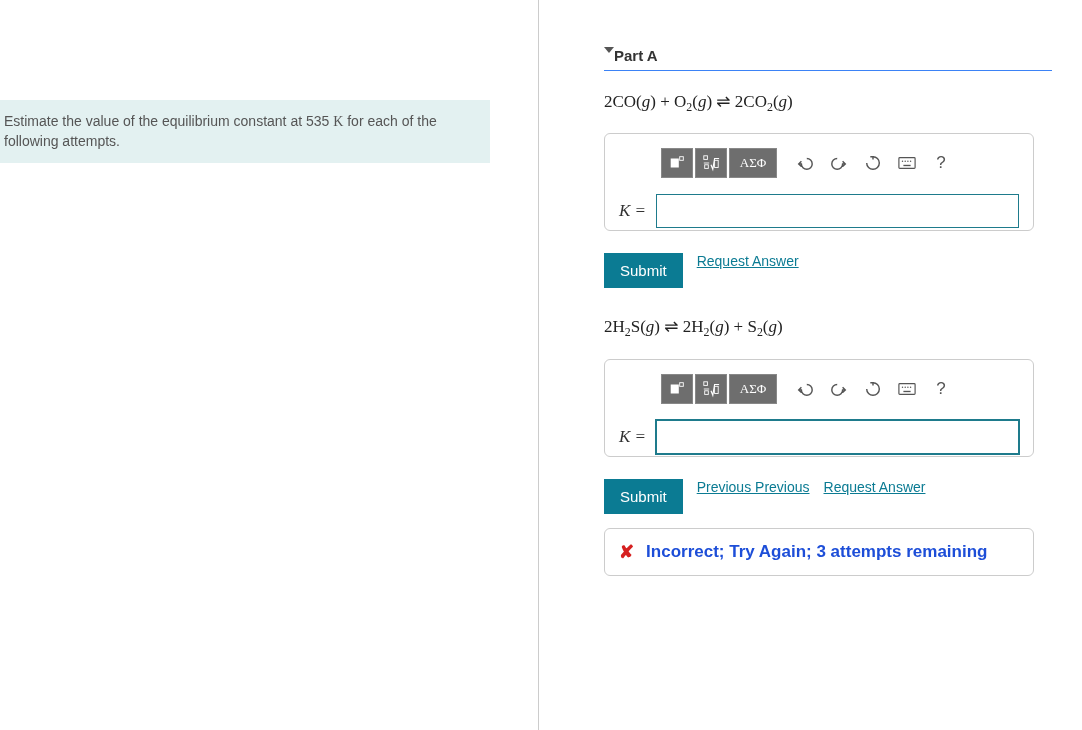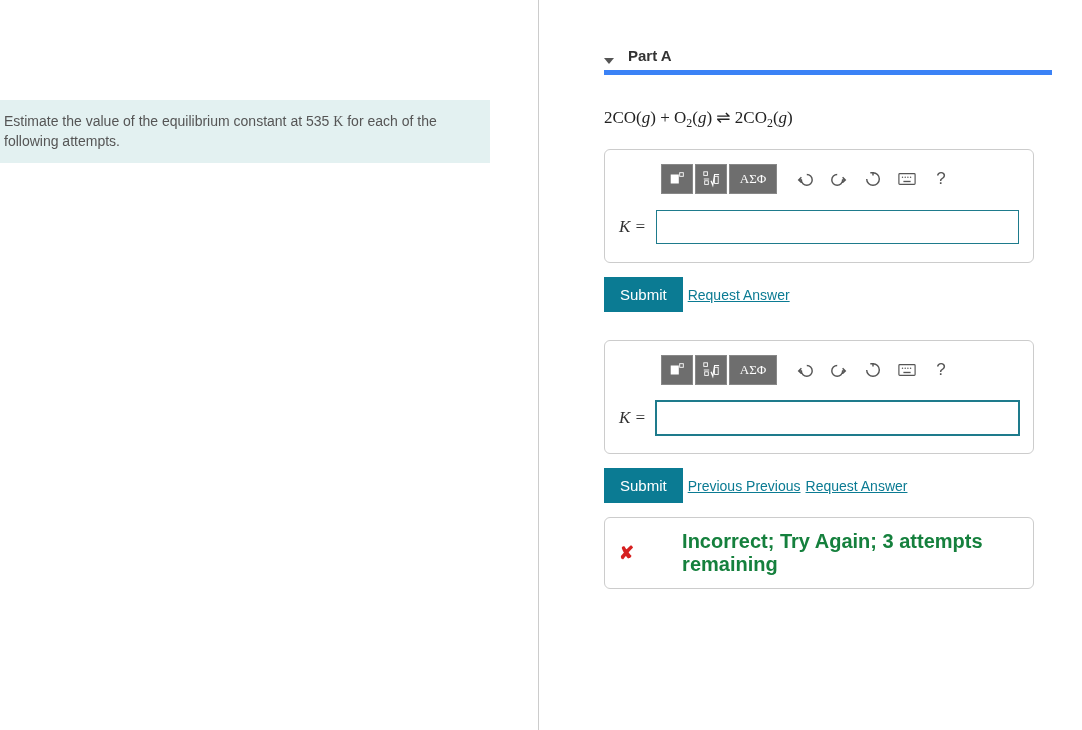--- a/index.html
+++ b/index.html
@@ -29,49 +29,48 @@
   .serif { font-family: Georgia, 'Times New Roman', serif; }
   .right-col {
     flex: 1;
     padding-left: 65px;
     padding-top: 47px;
     padding-right: 30px;
   }
   .part { margin-bottom: 28px; }
   .part-header {
     display: flex;
-    align-items: flex-end;
-    gap: 14px;
+    align-items: flex-start;
     padding-bottom: 6px;
-    border-bottom: 5px solid #3b82f6;
+    border-bottom: 1px solid #3b82f6;
     cursor: pointer;
   }
   .caret-down {
     width: 0; height: 0;
     border-left: 5px solid transparent;
     border-right: 5px solid transparent;
     border-top: 6px solid #555;
   }
   .part-title {
     font-weight: bold;
     font-size: 15px;
     color: #333;
   }
   .equation {
     font-family: Georgia, 'Times New Roman', serif;
     font-size: 17px;
     color: #222;
-    margin: 32px 0 18px 0;
+    margin: 20px 0 18px 0;
     white-space: pre;
   }
   .answer-box {
     border: 1px solid #ccc;
     border-radius: 6px;
-    padding: 14px 14px 18px 14px;
-    margin-bottom: 14px;
+    padding: 14px 14px 2px 14px;
+    margin-bottom: 22px;
     width: 430px;
   }
   .toolbar {
     display: flex;
     align-items: center;
     gap: 2px;
     margin-left: 42px;
     margin-bottom: 16px;
   }
   .tbtn {
@@ -107,22 +106,22 @@
     border: 1px solid #1e7b8c;
     padding: 0 8px;
     font-size: 15px;
     outline: none;
   }
   .answer-input.focused {
     box-shadow: 0 0 0 1px #1e7b8c;
   }
   .actions-row {
     display: flex;
-    align-items: center;
-    gap: 5px;
+    align-items: flex-start;
+    gap: 14px;
     margin-bottom: 14px;
   }
   .submit-btn {
     background: #0b7b93;
     color: #fff;
     border: none;
     padding: 9px 16px;
     font-size: 15px;
     cursor: pointer;
   }
@@ -142,23 +141,22 @@
     gap: 12px;
     width: 430px;
   }
   .x-icon {
     color: #d62020;
     font-size: 18px;
     font-weight: bold;
   }
   .feedback-text {
     font-weight: bold;
-    font-size: 20px;
-    color: #15803d;
-    margin-left: 36px;
+    font-size: 17px;
+    color: #1d4ed8;
   }
   sub { font-size: 0.7em; vertical-align: sub; }
 </style>
 </head>
 <body>
 
 <div class="container">
   <div class="left-col">
     <div class="prompt-box">
       <span>Estimate the value of the equilibrium constant at 535 </span><span class="serif">K</span><span> for each of the</span>
@@ -227,20 +225,21 @@
           <input class="answer-input" type="text" value="" style="">
         </div>
       </div>
       <div class="actions-row">
         <button class="submit-btn">Submit</button>
         <a class="link">Request Answer</a>
       </div>
     </div>
 
     <div class="part">
+      <div class="equation">2H<sub>2</sub>S(<i>g</i>) ⇌ 2H<sub>2</sub>(<i>g</i>) + S<sub>2</sub>(<i>g</i>)</div>
       <div class="answer-box">
         <div class="toolbar">
           <div class="tbtn">
             <svg viewBox="0 0 20 20">
                 <rect x="3" y="5" width="9" height="10" fill="#fff"></rect>
                 <rect x="13" y="3" width="4" height="4" fill="none" stroke="#fff" stroke-width="1"></rect>
               </svg>
           </div>
           <div class="tbtn">
             <svg viewBox="0 0 20 20">

